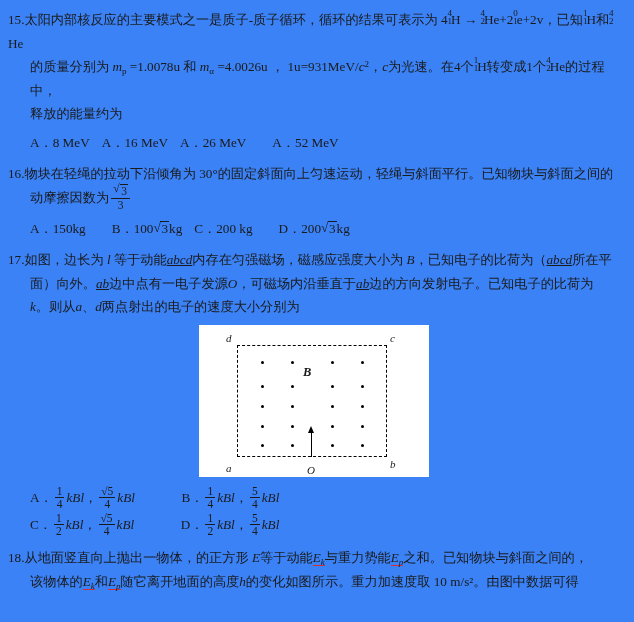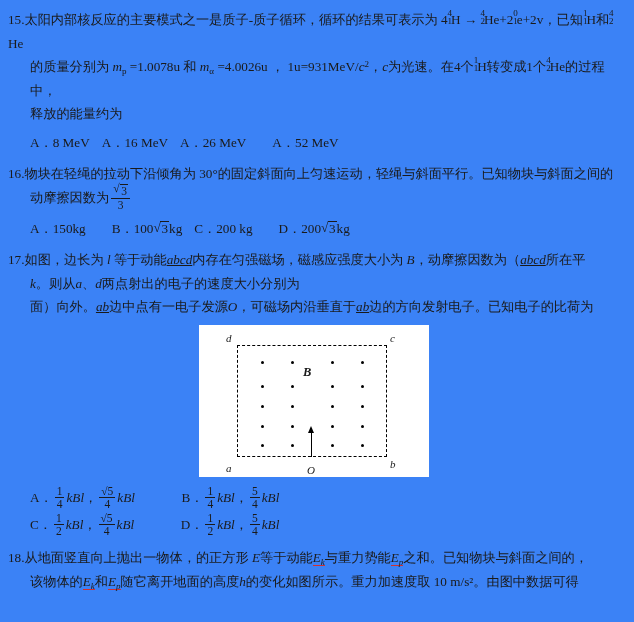--- a/index.html
+++ b/index.html
@@ -194,27 +194,27 @@
     <div class="indent">
       <span>动摩擦因数为</span><span class="frac"><span class="n"><span class="sqrt"><span class="bar">3</span></span></span><span class="d">3</span></span>
     </div>
     <div class="opts" style="margin-top:4px;">
       <span class="opt"><span>A．</span><span>150kg</span></span><span class="gap-md"></span><span class="opt"><span>B．</span><span>100</span><span class="sqrt"><span class="bar">3</span></span><span>kg</span></span><span class="gap-sm"></span><span class="opt"><span>C．</span><span>200 kg</span></span><span class="gap-md"></span><span class="opt"><span>D．</span><span>200</span><span class="sqrt"><span class="bar">3</span></span><span>kg</span></span>
     </div>
   </div>
 
   <div class="q" style="margin-top:7px;">
     <div class="q-body">
-      <span class="num">17.</span><span>如图，边长为</span> <span class="it">l</span> <span>等于动能</span><span class="it uline">abcd</span><span>内存在匀强磁场，磁感应强度大小为</span> <span class="it">B</span><span>，动摩擦因数为（</span><span class="it uline">abcd</span><span>所在平</span>
+      <span class="num">17.</span><span>如图，边长为</span> <span class="it">l</span> <span>等于动能</span><span class="it uline">abcd</span><span>内存在匀强磁场，磁感应强度大小为</span> <span class="it">B</span><span>，已知电子的比荷为（</span><span class="it uline">abcd</span><span>所在平</span>
+    </div>
+    <div class="indent">
+      <span>面）向外。</span><span class="it uline">ab</span><span>边中点有一电子发源</span><span class="it">O</span><span>，可磁场内沿垂直于</span><span class="it uline">ab</span><span>边的方向发射电子。已知电子的比荷为</span>
     </div>
     <div class="indent">
       <span class="it">k</span><span>。则从</span><span class="it">a</span><span>、</span><span class="it">d</span><span>两点射出的电子的速度大小分别为</span>
-    </div>
-    <div class="indent">
-      <span>面）向外。</span><span class="it uline">ab</span><span>边中点有一电子发源</span><span class="it">O</span><span>，可磁场内沿垂直于</span><span class="it uline">ab</span><span>边的方向发射电子。已知电子的比荷为</span>
     </div>
 
     <div class="figwrap">
       <div class="fig">
         <div class="fig-inner">
           <div class="dashbox"></div>
 
           <span class="lbl" style="left:-11px; top:-16px;">d</span>
           <span class="lbl" style="left:153px; top:-16px;">c</span>
           <span class="lbl" style="left:-11px; top:114px;">a</span>

